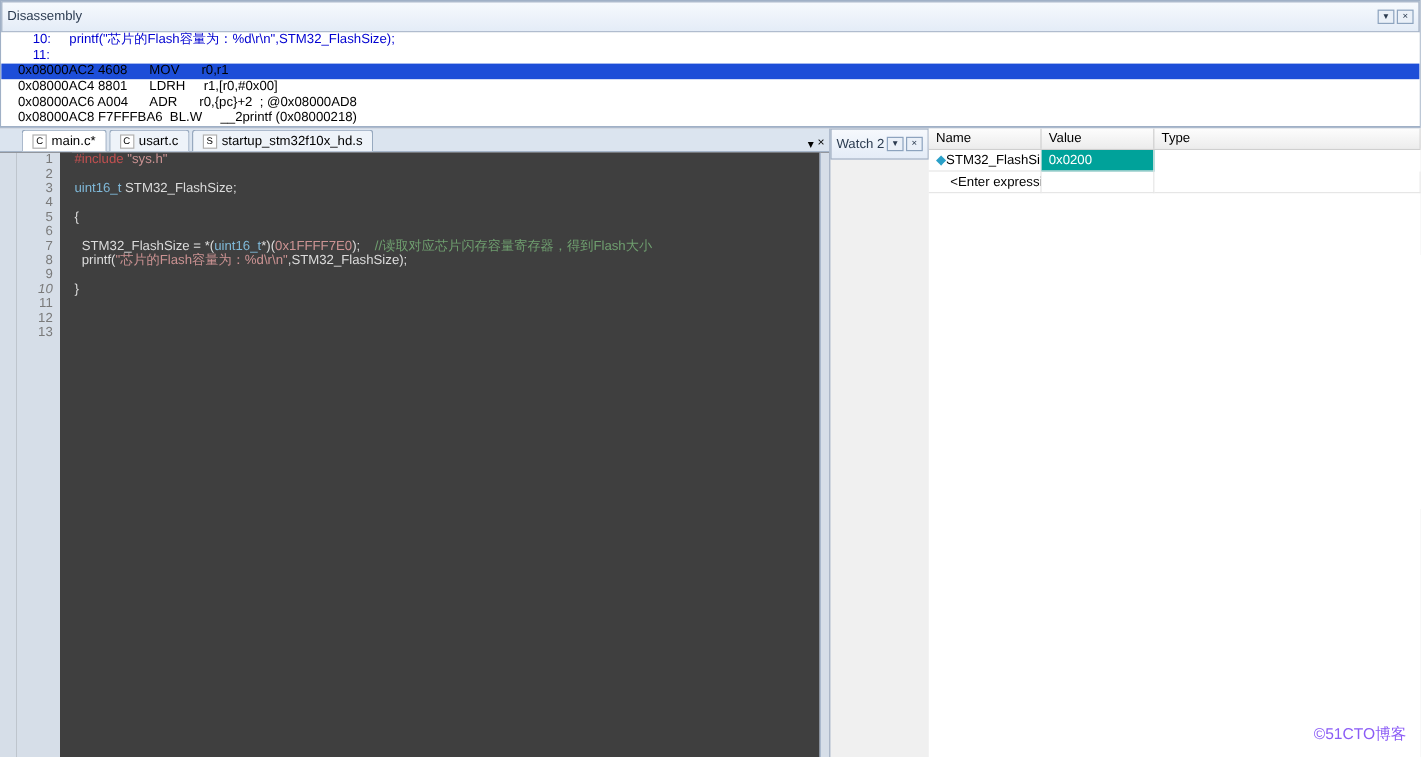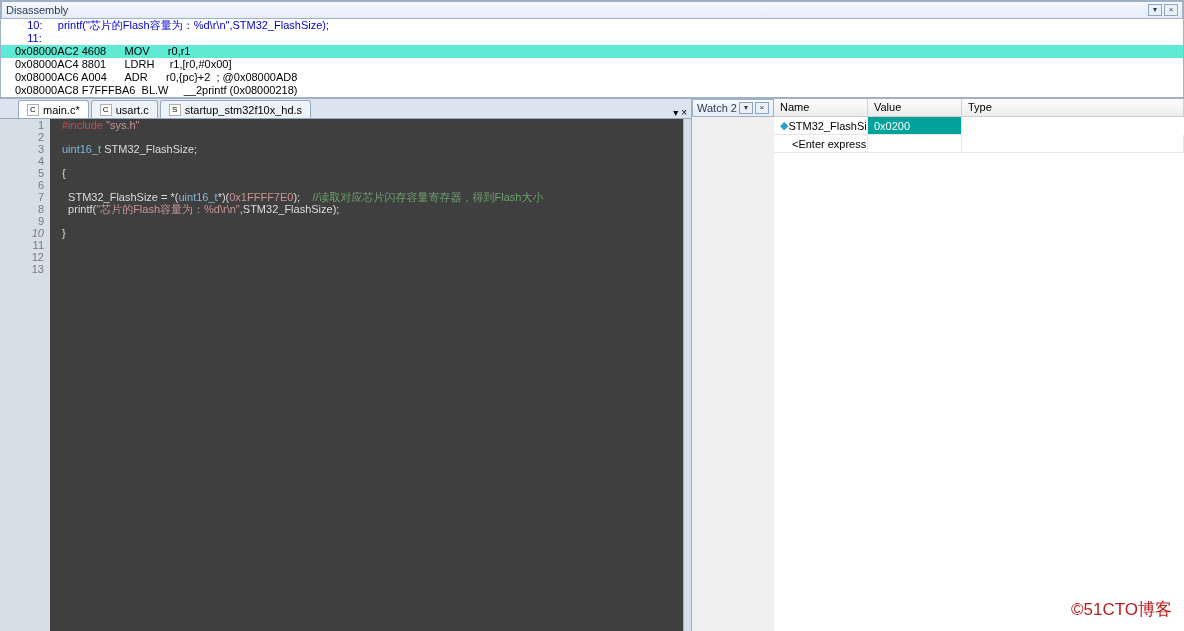--- a/index.html
+++ b/index.html
@@ -1,25 +1,25 @@
 <!DOCTYPE html>
 <html><head>
 <meta charset="utf-8">
 <style>
 *{margin:0;padding:0;box-sizing:border-box;font-family:Tahoma,Arial,sans-serif;font-size:11px}
 body{background:#f0f0f0;width:1184px;height:631px;overflow:hidden;display:flex;flex-direction:column}
-.panel-header{background:linear-gradient(#f6f9fd,#e4ecf7);border:1px solid #a0b0c6;height:18px;display:flex;align-items:center;padding:0 4px;color:#2b3b50;font-size:11px}
+.panel-header{background:linear-gradient(#f6f9fd,#e4ecf7);border:1px solid #a0b0c6;height:18px;display:flex;align-items:center;padding:12px 4px;color:#2b3b50;font-size:11px}
 .panel-header .spacer{flex:1}
 .panel-header .ctrl{width:14px;height:12px;border:1px solid #8da3be;background:#eaf0f8;margin-left:2px;display:flex;align-items:center;justify-content:center;font-size:8px;line-height:1;cursor:pointer}
 .disasm-panel{display:flex;flex-direction:column;border:1px solid #a0b0c6}
 .disasm-body{background:#fff;font-family:'Courier New',monospace;font-size:12px;line-height:13px;padding:0;height:78px;overflow:hidden;white-space:pre}
 .da-row{display:flex;height:13px}
 .da-gut{width:14px;flex-shrink:0}
 .da-txt{flex:1;white-space:pre}
-.da-hl{background:#5eead4}
+.da-hl{background:#1d4ed8}
 .da-blue{color:#0000d0}
 .split-row{display:flex;flex:1;overflow:hidden;border-top:1px solid #a0b0c6}
 .editor-col{display:flex;flex-direction:column;flex:1;overflow:hidden}
 .tabbar{display:flex;align-items:flex-end;background:#dbe4ef;height:20px;border-bottom:1px solid #97a9bf;padding-left:18px;position:relative}
 .tab{display:flex;align-items:center;gap:4px;height:18px;padding:0 8px;border:1px solid #97a9bf;border-bottom:none;background:#eef3f9;border-radius:3px 3px 0 0;margin-right:2px;font-size:11px;cursor:pointer}
 .tab.active{background:#fff}
 .tab .fi{width:12px;height:12px;background:#fff;border:1px solid #b0b0b0;display:inline-flex;align-items:center;justify-content:center;font-size:8px}
 .tab-actions{margin-left:auto;display:flex;gap:3px;padding-right:4px}
 .tab-actions span{cursor:pointer;font-size:10px}
 .editor{flex:1;display:flex;background:#3f3f3f;font-family:'Courier New',monospace;font-size:12px;line-height:12px;overflow:hidden;position:relative}
@@ -40,21 +40,21 @@
 .c-hex{color:#cc9393}
 .c-comm{color:#6f9f6f}
 .c-punct{color:#dcdcdc}
 .watch-col{width:493px;display:flex;flex-direction:row;border-left:1px solid #a0b0c6}
 .watch-body{flex:1;background:#fff}
 .watch-head{display:flex;background:linear-gradient(#fdfdfd,#ececec);height:18px;border-bottom:1px solid #cfcfcf}
 .wh{border-right:1px solid #cfcfcf;padding:2px 6px;font-size:11px}
 .watch-row{display:flex;height:18px;align-items:center}
 .wc{border-right:1px solid #e6e6e6;border-bottom:1px solid #e6e6e6;padding:1px 6px;font-size:11px;overflow:hidden;white-space:nowrap;height:18px;display:flex;align-items:center}
 .wc-val-hi{background:#00a29a;color:#fff}
-.watermark{position:absolute;right:12px;bottom:10px;color:#b91c1c;font-size:17px;pointer-events:none}
+.watermark{position:absolute;right:12px;bottom:10px;color:#8b5cf6;font-size:13px;pointer-events:none}
 </style>
 </head>
 <body>
 
 <div class="disasm-panel">
   <div class="panel-header">
     <span>Disassembly</span>
     <span class="spacer"></span>
     <span class="ctrl">▾</span>
     <span class="ctrl">×</span>

